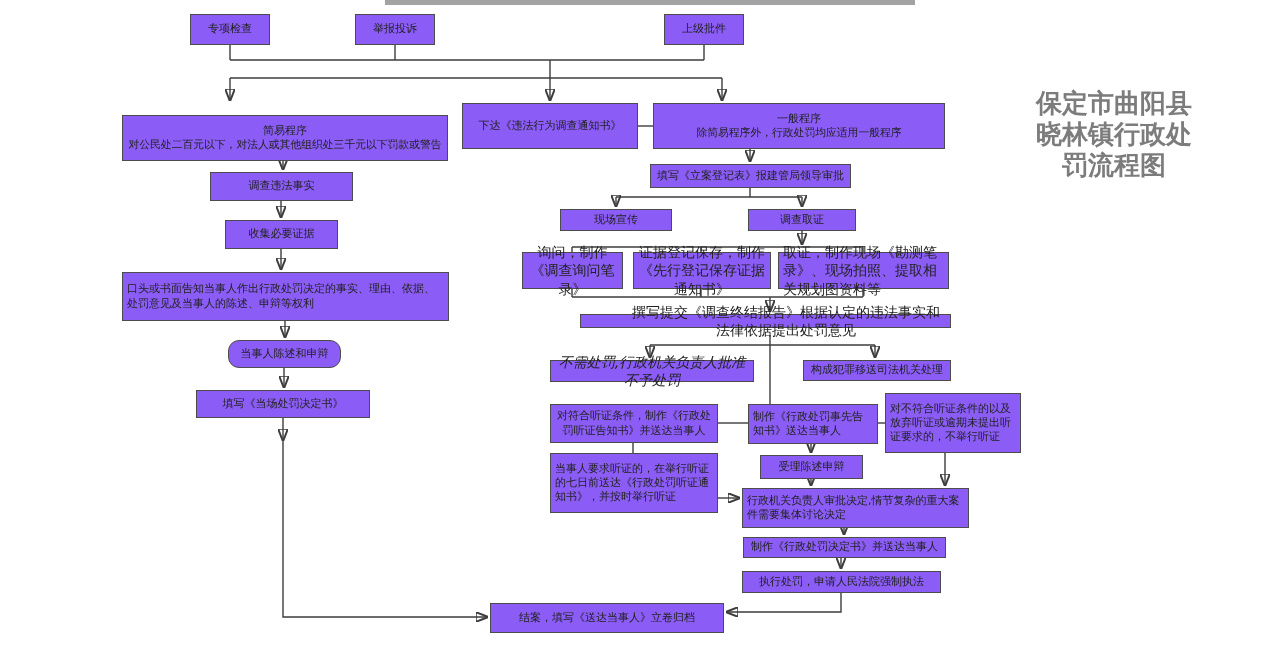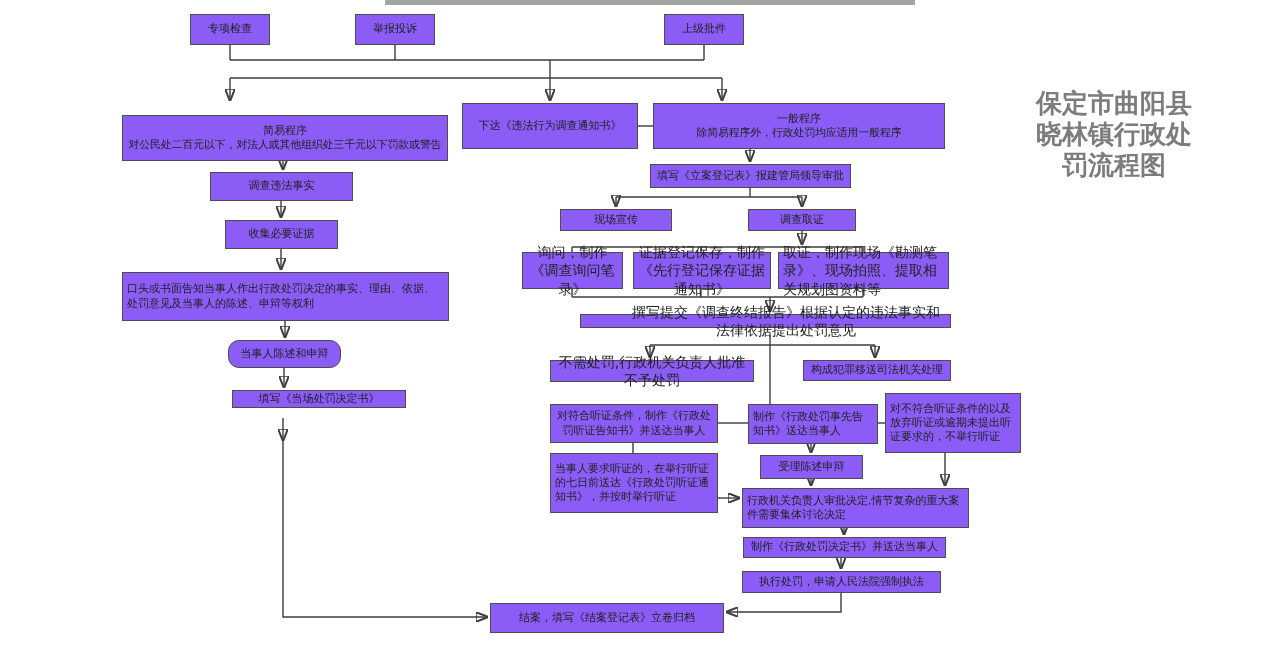--- a/index.html
+++ b/index.html
@@ -113,21 +113,21 @@
     </div>
   <div class="node" style="left:225px;top:220px;width:113px;height:29px;">
       <span>收集必要证据</span>
     </div>
   <div class="node left" style="left:122px;top:272px;width:327px;height:49px;">
       <span>口头或书面告知当事人作出行政处罚决定的事实、理由、依据、处罚意见及当事人的陈述、申辩等权利</span>
     </div>
   <div class="node" style="left:228px;top:340px;width:113px;height:28px;border-radius:11px;">
       <span>当事人陈述和申辩</span>
     </div>
-  <div class="node" style="left:196px;top:390px;width:174px;height:18px;margin-left:36px;">
+  <div class="node" style="left:196px;top:390px;width:174px;height:28px;">
       <span>填写《当场处罚决定书》</span>
     </div>
 
   <div class="node" style="left:650px;top:164px;width:201px;height:24px;">
       <span>填写《立案登记表》报建管局领导审批</span>
     </div>
   <div class="node" style="left:560px;top:209px;width:112px;height:22px;">
       <span>现场宣传</span>
     </div>
   <div class="node" style="left:748px;top:209px;width:108px;height:22px;justify-content:center;">
@@ -141,21 +141,21 @@
       <span>证据登记保存，制作《先行登记保存证据通知书》</span>
     </div>
   <div class="node small left" style="left:778px;top:252px;width:171px;height:37px;">
       <span>取证，制作现场《勘测笔录》、现场拍照、提取相关规划图资料等</span>
     </div>
 
   <div class="node small" style="left:580px;top:314px;width:371px;height:14px;padding-left:45px;">
       <span>撰写提交《调查终结报告》根据认定的违法事实和法律依据提出处罚意见</span>
     </div>
 
-  <div class="node small" style="left:550px;top:360px;width:204px;height:22px;">
+  <div class="node small" style="left:550px;top:360px;width:204px;height:22px;font-style:italic;">
       <span>不需处罚,行政机关负责人批准不予处罚</span>
     </div>
   <div class="node" style="left:803px;top:360px;width:148px;height:21px;">
       <span>构成犯罪移送司法机关处理</span>
     </div>
 
   <div class="node" style="left:550px;top:404px;width:168px;height:39px;">
       <span>对符合听证条件，制作《行政处罚听证告知书》并送达当事人</span>
     </div>
   <div class="node left" style="left:748px;top:404px;width:130px;height:40px;">
@@ -176,21 +176,21 @@
       <span>行政机关负责人审批决定,情节复杂的重大案件需要集体讨论决定</span>
     </div>
   <div class="node" style="left:743px;top:537px;width:203px;height:21px;">
       <span>制作《行政处罚决定书》并送达当事人</span>
     </div>
   <div class="node" style="left:742px;top:571px;width:199px;height:22px;">
       <span>执行处罚，申请人民法院强制执法</span>
     </div>
 
   <div class="node" style="left:490px;top:603px;width:234px;height:30px;">
-      <span>结案，填写《结案登记表》立卷归档</span>
+      <span>结案，填写《送达当事人》立卷归档</span>
     </div>
 
   <div id="side-title">
     <div>保定市曲阳县</div>
     <div>晓林镇行政处</div>
     <div>罚流程图</div>
   </div>
 
 </div>
 

